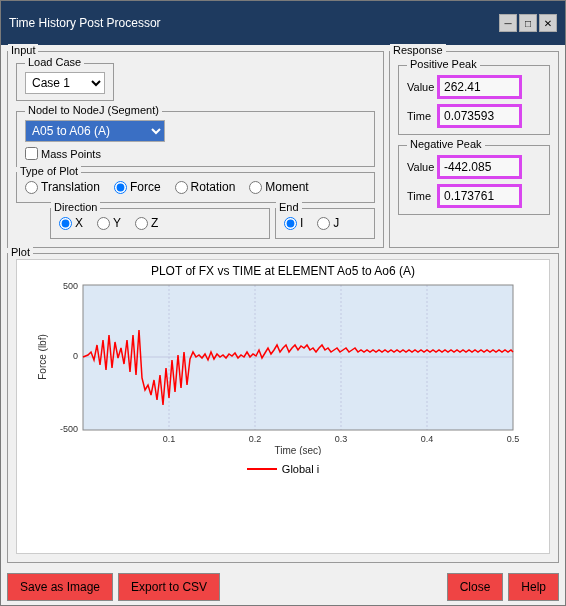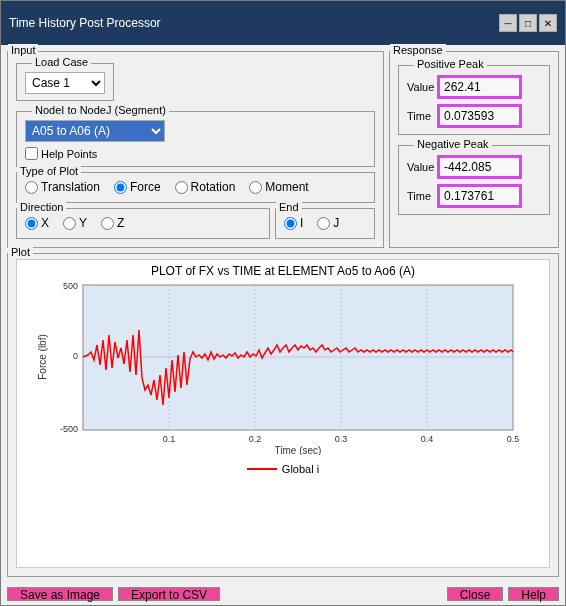--- a/index.html
+++ b/index.html
@@ -82,21 +82,21 @@
     }
     .sub-group {
       border: 1px solid #999;
       padding: 4px 8px 6px 8px;
       position: relative;
       margin-bottom: 5px;
     }
     .sub-group-label {
       position: absolute;
       top: -8px;
-      left: 15px;
+      left: 8px;
       background: #f0f0f0;
       padding: 0 3px;
       font-size: 11px;
     }
     select {
       height: 22px;
       border: 1px solid #aaa;
       background: white;
       padding: 0 2px;
       font-size: 12px;
@@ -125,20 +125,21 @@
     .radio-item {
       display: flex;
       align-items: center;
       gap: 3px;
     }
     .radio-item input[type="radio"] { margin: 0; }
     .bottom-groups {
       display: flex;
       gap: 5px;
       margin-top: 5px;
+      margin-left: 34px;
     }
     .direction-group {
       border: 1px solid #999;
       padding: 5px 8px 8px 8px;
       position: relative;
       flex: 1;
     }
     .end-group {
       border: 1px solid #999;
       padding: 5px 8px 8px 8px;
@@ -174,24 +175,24 @@
     }
     .footer-left {
       display: flex;
       gap: 5px;
     }
     .footer-right {
       display: flex;
       gap: 5px;
     }
     button {
-      height: 14px;
+      height: 28px;
       padding: 0 12px;
       border: 1px solid #888;
-      background: #ec4899;
+      background: #ef4444;
       font-size: 12px;
       cursor: pointer;
     }
     .legend {
       display: flex;
       align-items: center;
       justify-content: center;
       gap: 5px;
       font-size: 11px;
       margin-top: 8px;
@@ -258,21 +259,21 @@
 
         <div style="margin-top:5px;">
           <div class="sub-group" style="padding:4px 8px 6px 8px;">
             <span class="sub-group-label">NodeI to NodeJ (Segment)</span>
             <div class="nodel-row">
               <select style="width:140px; background:#3a6fc4; color:white; height:22px; border:1px solid #aaa; font-size:12px;">
                 <option>A05 to A06 (A)</option>
               </select>
               <div class="mass-points-check">
                 <input type="checkbox" style="">
-                <span>Help Points</span>
+                <span>Mass Points</span>
               </div>
             </div>
           </div>
         </div>
 
         <div class="type-of-plot">
           <span class="group-label">Type of Plot</span>
           <div class="radio-row">
             <div class="radio-item">
               <input type="radio" name="plottype" style="">

